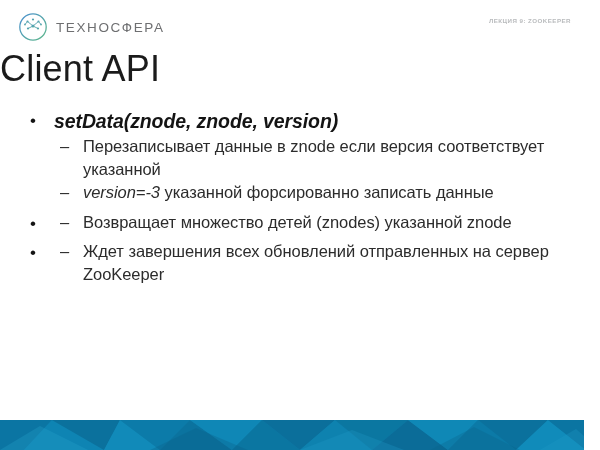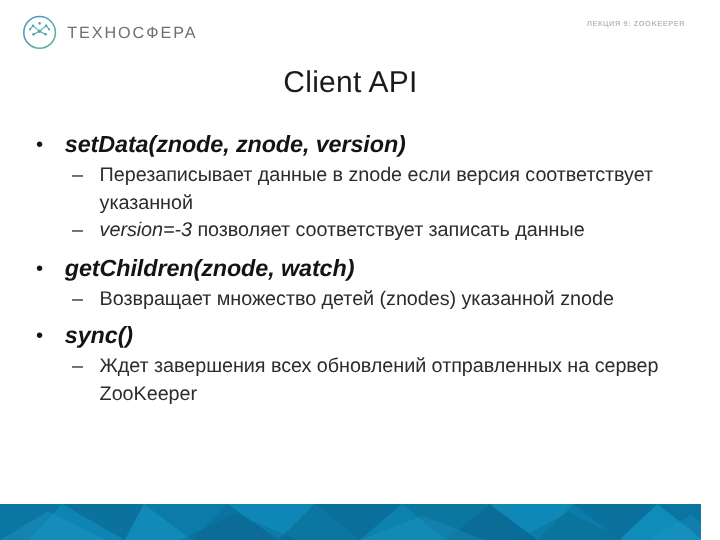--- a/index.html
+++ b/index.html
@@ -55,22 +55,21 @@
     white-space: nowrap;
     text-transform: uppercase;
   }
 
   
   .slide-title {
     position: absolute;
     left: 0;
     right: 0;
     top: 50px;
-    text-align: center;
-    font-size: 25px;
+    font-size: 36px;
     font-weight: 400;
     color: #1b1b1b;
     letter-spacing: 0.2px;
     line-height: 38px;
   }
 
   
   .content {
     position: absolute;
     left: 22px;
@@ -189,39 +188,37 @@
       <div class="lvl1">
         <span class="marker">•</span>
         <span>setData(znode, znode, version)</span>
       </div>
       <div class="lvl2">
         <span class="marker">–</span>
         <span>Перезаписывает данные в znode если версия соответствует указанной</span>
       </div>
       <div class="lvl2">
         <span class="marker">–</span>
-        <em>version=-3</em><span> позволяет соответствует записать данные</span>
+        <em>version=-3</em><span> указанной форсированно записать данные</span>
       </div>
     </div>
 
     <div class="group">
       <div class="lvl1">
         <span class="marker">•</span>
-        <span>getChildren(znode, watch)</span>
       </div>
       <div class="lvl2">
         <span class="marker">–</span>
         <span>Возвращает множество детей (znodes) указанной znode</span>
       </div>
     </div>
 
     <div class="group">
       <div class="lvl1">
         <span class="marker">•</span>
-        <span>sync()</span>
       </div>
       <div class="lvl2">
         <span class="marker">–</span>
         <span>Ждет завершения всех обновлений отправленных на сервер ZooKeeper</span>
       </div>
     </div>
 
   </div>
 
   <div class="footer-band">

